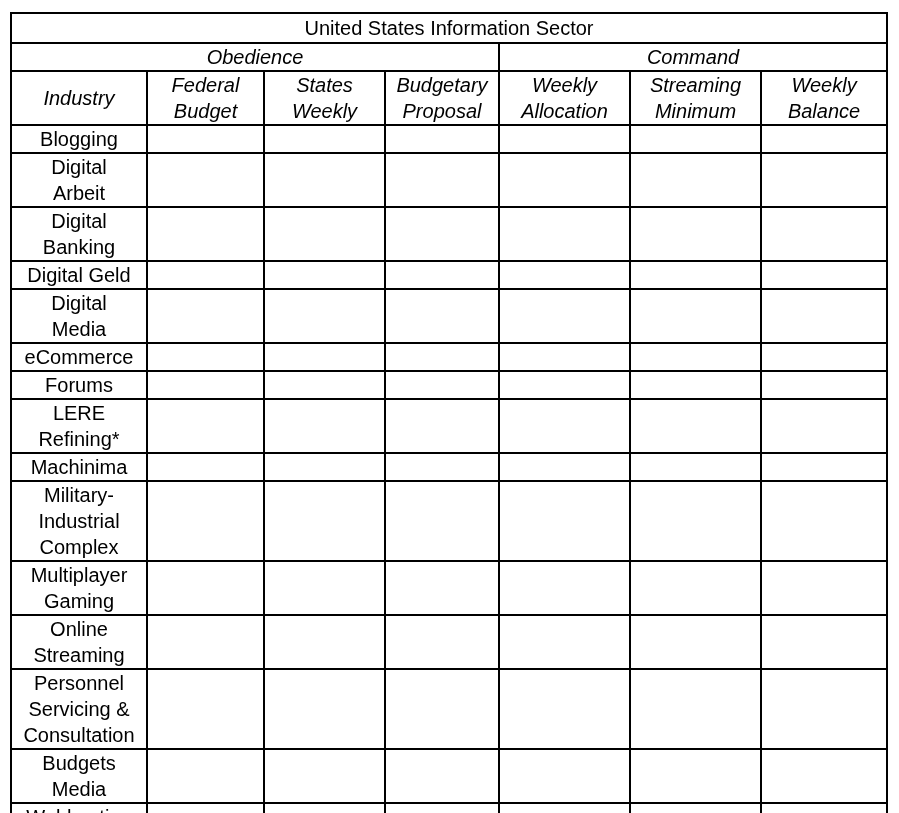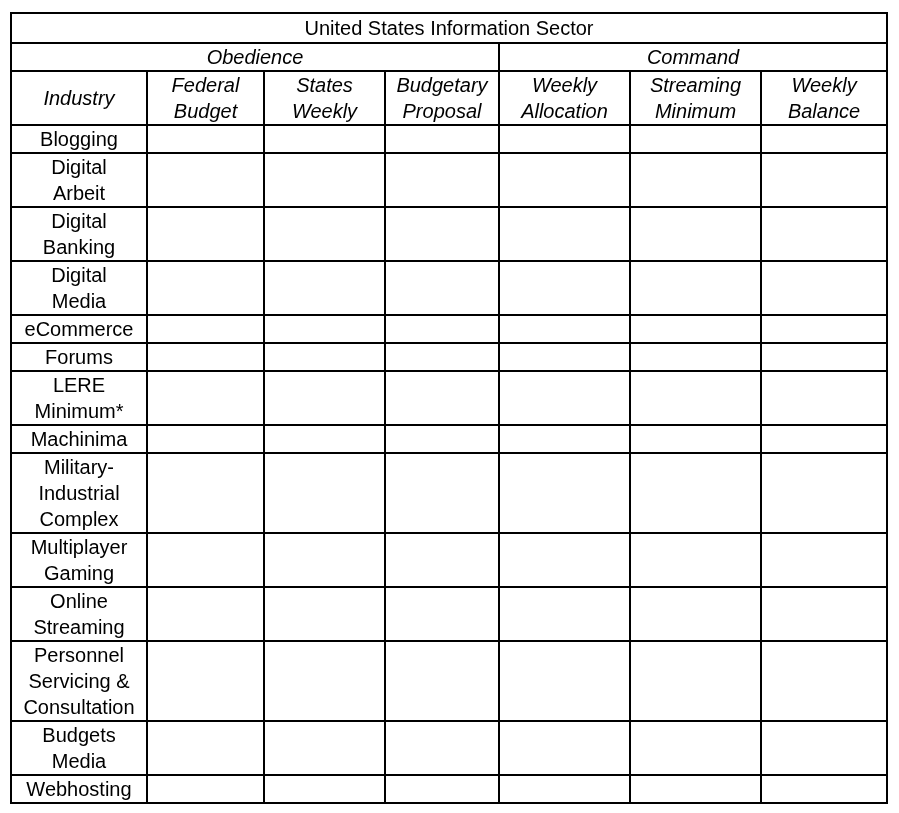--- a/index.html
+++ b/index.html
@@ -117,20 +117,29 @@
       <tr class="h2">
         <td class="industry-cell">Digital
 Banking</td>
         <td></td>
           <td></td>
           <td></td>
           <td></td>
           <td></td>
           <td></td>
       </tr>
+      <tr class="h1">
+        <td class="industry-cell">Digital Geld</td>
+        <td></td>
+          <td></td>
+          <td></td>
+          <td></td>
+          <td></td>
+          <td></td>
+      </tr>
       <tr class="h2">
         <td class="industry-cell">Digital
 Media</td>
         <td></td>
           <td></td>
           <td></td>
           <td></td>
           <td></td>
           <td></td>
       </tr>
@@ -147,21 +156,21 @@
         <td class="industry-cell">Forums</td>
         <td></td>
           <td></td>
           <td></td>
           <td></td>
           <td></td>
           <td></td>
       </tr>
       <tr class="h2">
         <td class="industry-cell">LERE
-Minimum*</td>
+Refining*</td>
         <td></td>
           <td></td>
           <td></td>
           <td></td>
           <td></td>
           <td></td>
       </tr>
       <tr class="h1">
         <td class="industry-cell">Machinima</td>
         <td></td>

